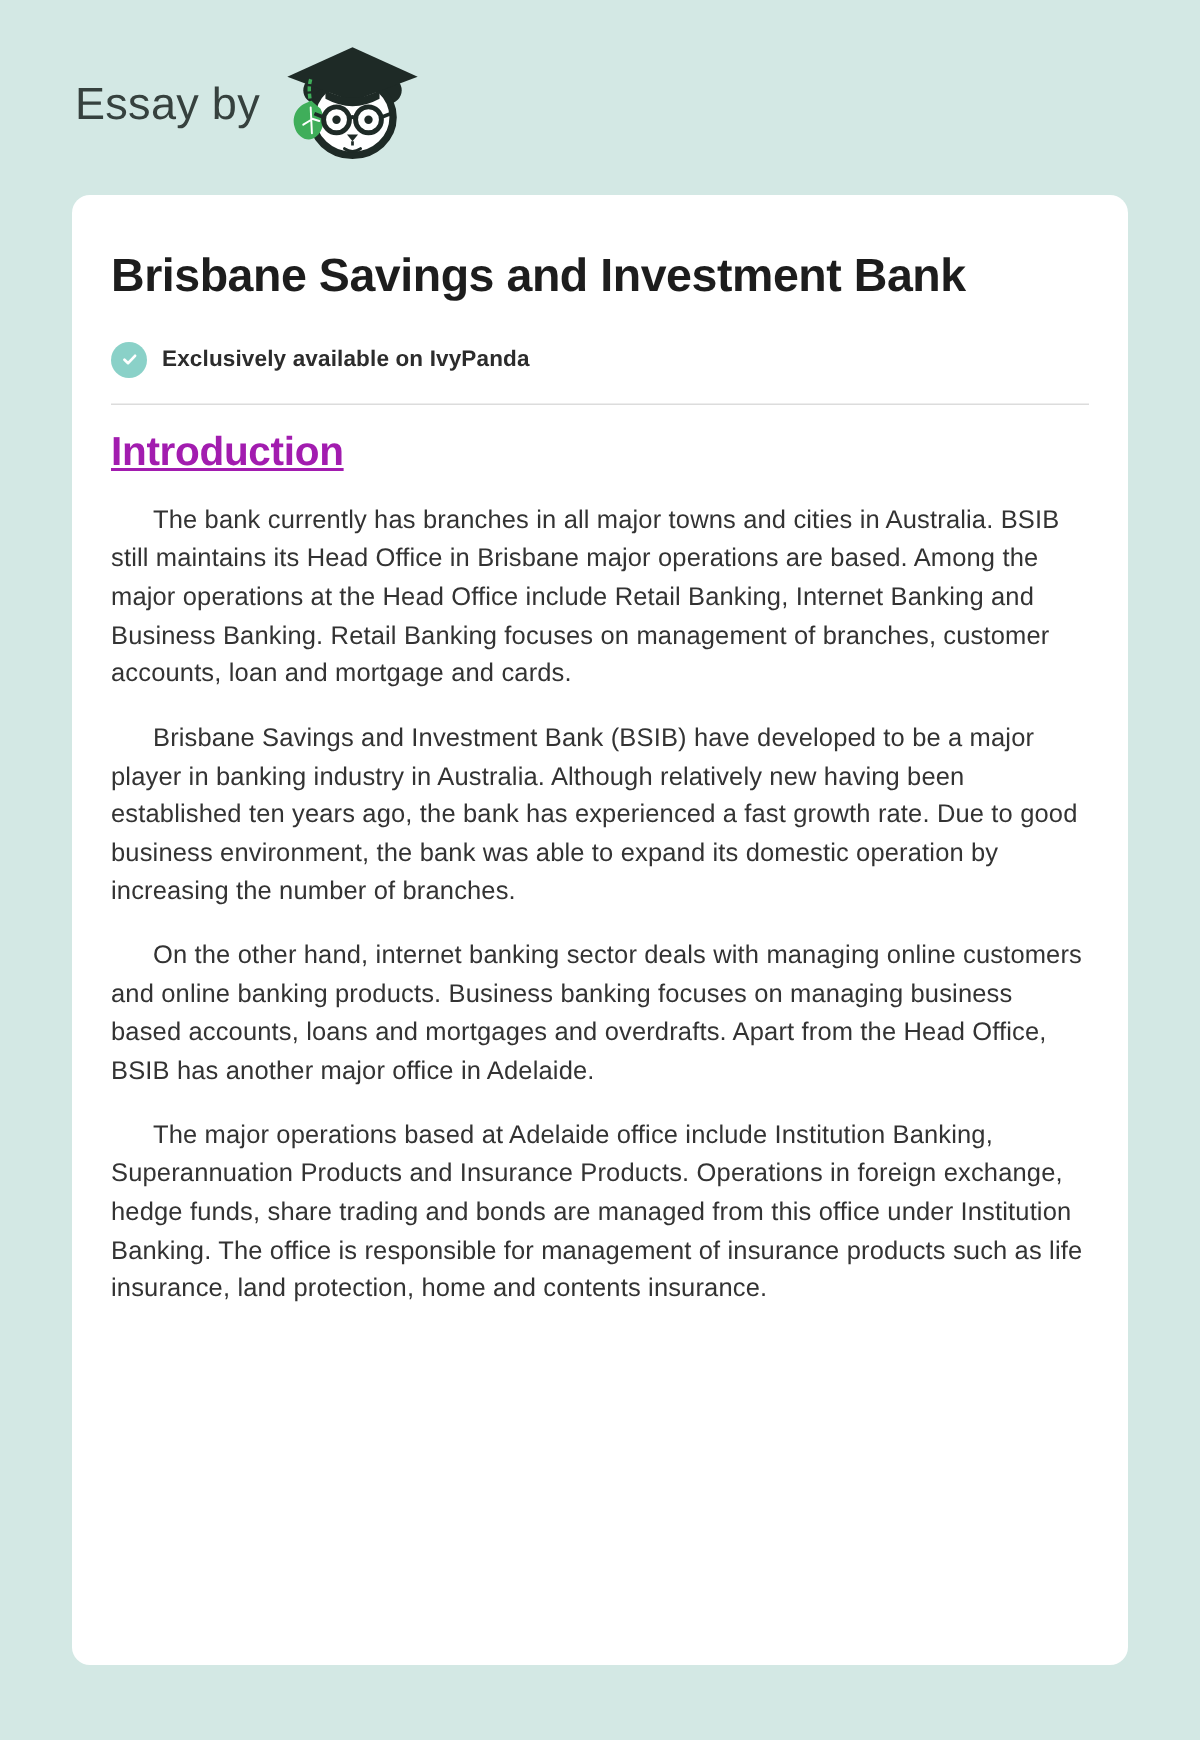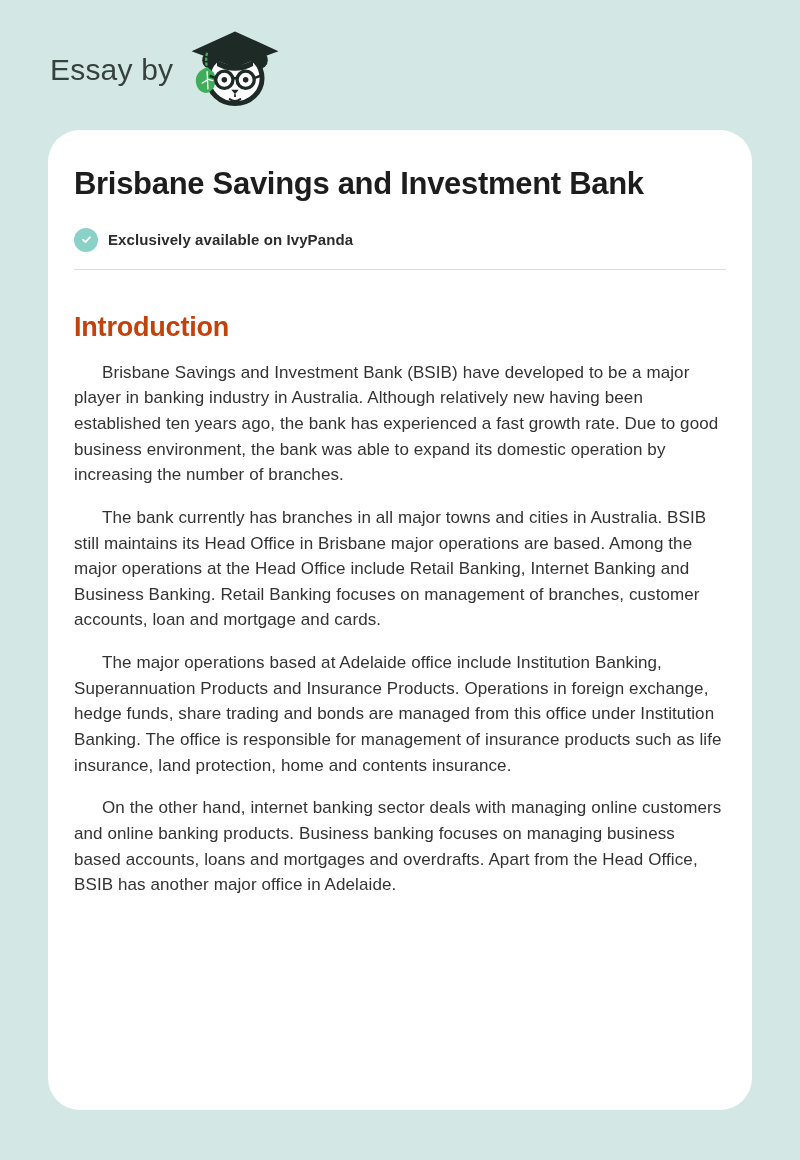--- a/index.html
+++ b/index.html
@@ -47,21 +47,21 @@
     font-size: 17px;
     vertical-align: 14px;
     font-weight: bold;
   }
   
   .card {
     width: 704px;
     height: 980px;
     margin: 18px auto 0;
     background: #ffffff;
-    border-radius: 32px;
+    border-radius: 12px;
     padding: 30px 26px 0;
     overflow: hidden;
   }
   .article-title {
     font-size: 31px;
     line-height: 1.18;
     margin: 6px 0 25px;
     color: #1d1d1d;
     letter-spacing: -0.3px;
     font-weight: bold;
@@ -89,24 +89,25 @@
     color: #2c2c2c;
     letter-spacing: 0.1px;
   }
   .divider {
     border: none;
     border-top: 1px solid #dcdcdc;
     margin: 0;
   }
   .section-heading {
     font-size: 27px;
-    margin: 42px 0 2px;
-    color: #c2410c;
+    margin: 16px 0 2px;
+    color: #a21caf;
     font-weight: bold;
     letter-spacing: -0.2px;
+    text-decoration: underline;
   }
   .article-body p {
     font-size: 17px;
     line-height: 1.51;
     color: #333333;
     margin: 17px 0 0;
     text-indent: 28px;
     letter-spacing: 0.1px;
   }
 </style>
@@ -158,18 +159,18 @@
       </svg>
     </span>
     <span class="availability-text">Exclusively available on IvyPanda</span>
   </div>
 
   <hr class="divider">
 
   <h2 class="section-heading">Introduction</h2>
 
   <div class="article-body">
+    <p>The bank currently has branches in all major towns and cities in Australia. BSIB still maintains its Head Office in Brisbane major operations are based. Among the major operations at the Head Office include Retail Banking, Internet Banking and Business Banking. Retail Banking focuses on management of branches, customer accounts, loan and mortgage and cards.</p>
     <p>Brisbane Savings and Investment Bank (BSIB) have developed to be a major player in banking industry in Australia. Although relatively new having been established ten years ago, the bank has experienced a fast growth rate. Due to good business environment, the bank was able to expand its domestic operation by increasing the number of branches.</p>
-    <p>The bank currently has branches in all major towns and cities in Australia. BSIB still maintains its Head Office in Brisbane major operations are based. Among the major operations at the Head Office include Retail Banking, Internet Banking and Business Banking. Retail Banking focuses on management of branches, customer accounts, loan and mortgage and cards.</p>
+    <p>On the other hand, internet banking sector deals with managing online customers and online banking products. Business banking focuses on managing business based accounts, loans and mortgages and overdrafts. Apart from the Head Office, BSIB has another major office in Adelaide.</p>
     <p>The major operations based at Adelaide office include Institution Banking, Superannuation Products and Insurance Products. Operations in foreign exchange, hedge funds, share trading and bonds are managed from this office under Institution Banking. The office is responsible for management of insurance products such as life insurance, land protection, home and contents insurance.</p>
-    <p>On the other hand, internet banking sector deals with managing online customers and online banking products. Business banking focuses on managing business based accounts, loans and mortgages and overdrafts. Apart from the Head Office, BSIB has another major office in Adelaide.</p>
   </div>
 </main>
 
 </body></html>

